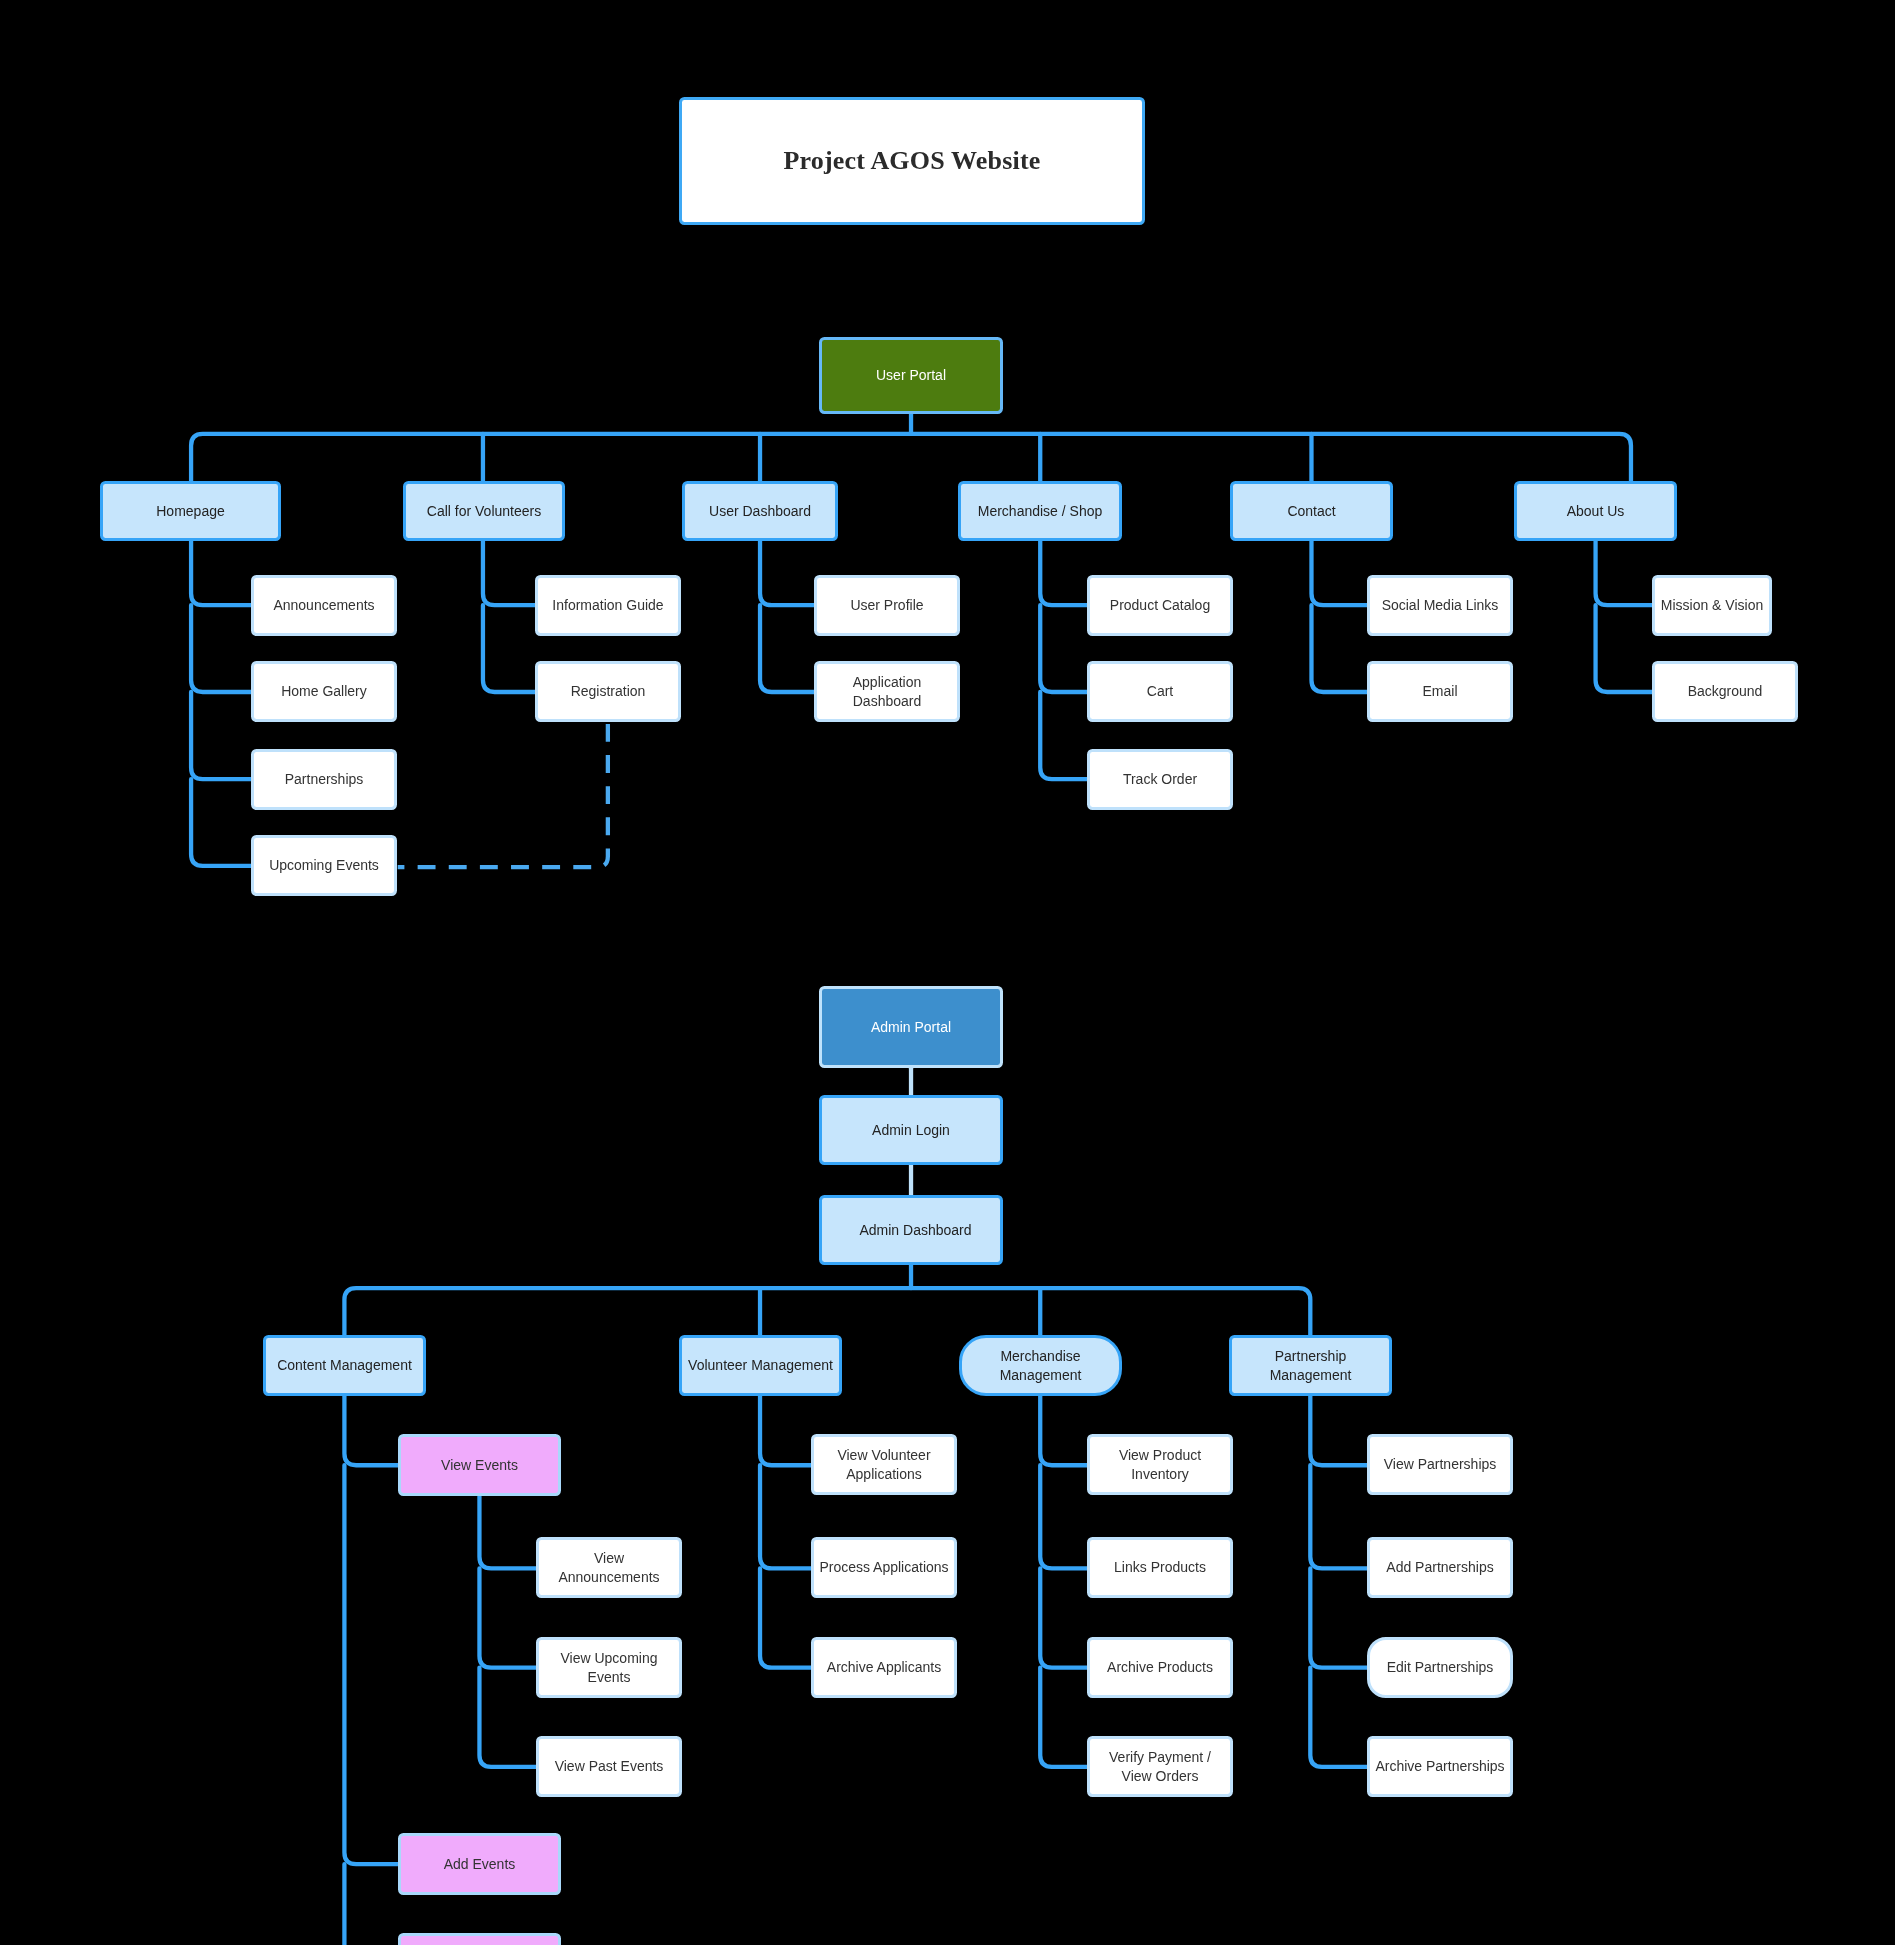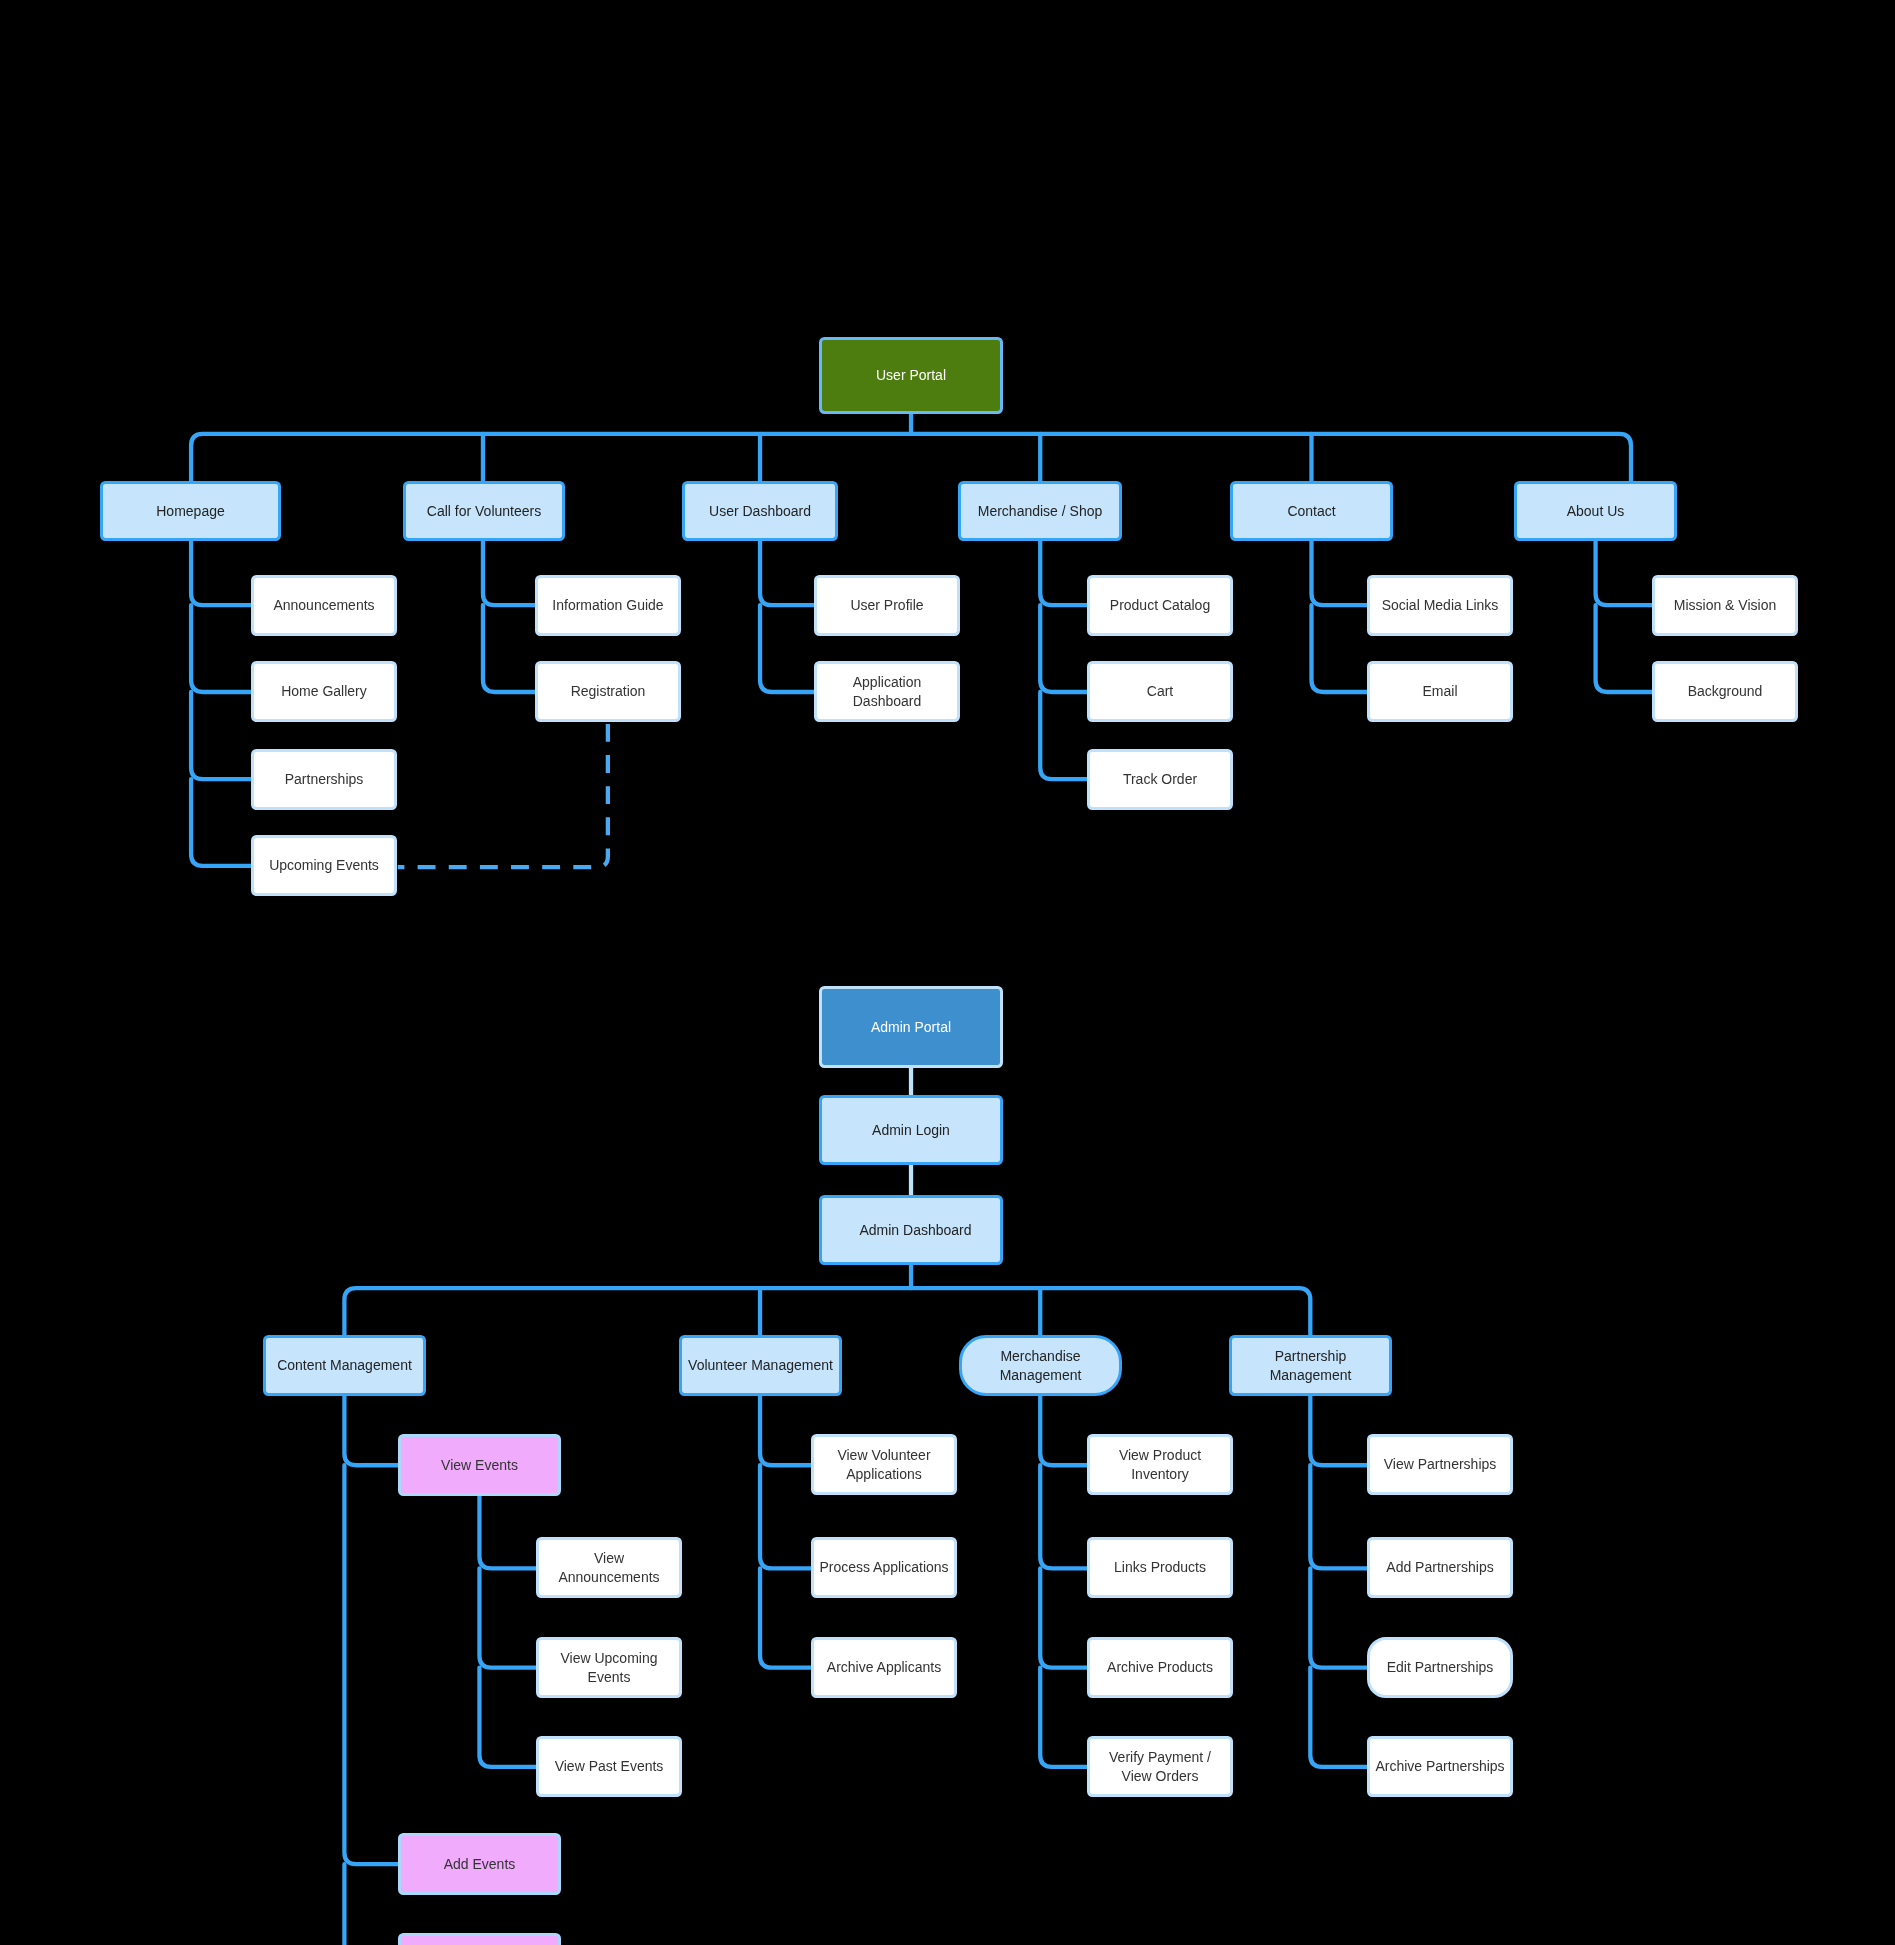--- a/index.html
+++ b/index.html
@@ -90,20 +90,23 @@
       <path d="M2673 4030 L2673 4255 Q2673 4285 2703 4285 L2793 4285"></path>
       <path d="M2673 4285 L2673 4510 Q2673 4540 2703 4540 L2793 4540"></path>
 
       <path d="M3367 3586 L3367 3735 Q3367 3765 3397 3765 L3513 3765"></path>
       <path d="M3367 3765 L3367 4000 Q3367 4030 3397 4030 L3513 4030"></path>
       <path d="M3367 4030 L3367 4255 Q3367 4285 3397 4285 L3513 4285"></path>
       <path d="M3367 4285 L3367 4510 Q3367 4540 3397 4540 L3513 4540"></path>
     </g>
   </svg>
 
+  <div class="node n-title" style="left:679px;top:97px;width:466px;height:128px;">
+    <span>Project AGOS Website</span>
+  </div>
 
   <div class="node n-portal" style="left:819px;top:337px;width:184px;height:77px;">
     <span>User Portal</span>
   </div>
 
   <div class="node n-section" style="left:100px;top:481px;width:181px;height:60px;">
     <span>Homepage</span>
   </div>
   <div class="node n-section" style="left:403px;top:481px;width:162px;height:60px;">
     <span>Call for Volunteers</span>
@@ -158,21 +161,21 @@
     <span>Track Order</span>
   </div>
 
   <div class="node n-leaf" style="left:1367px;top:575px;width:146px;height:61px;">
     <span>Social Media Links</span>
   </div>
   <div class="node n-leaf" style="left:1367px;top:661px;width:146px;height:61px;">
     <span>Email</span>
   </div>
 
-  <div class="node n-leaf" style="left:1652px;top:575px;width:146px;height:61px;">
+  <div class="node n-leaf" style="left:1652px;top:575px;width:120px;height:61px;">
     <span>Mission &amp; Vision</span>
   </div>
   <div class="node n-leaf" style="left:1652px;top:661px;width:146px;height:61px;">
     <span>Background</span>
   </div>
 
   <div class="node n-portal-admin" style="left:819px;top:986px;width:184px;height:82px;">
     <span>Admin Portal</span>
   </div>
   <div class="node n-section" style="left:819px;top:1095px;width:184px;height:70px;">

